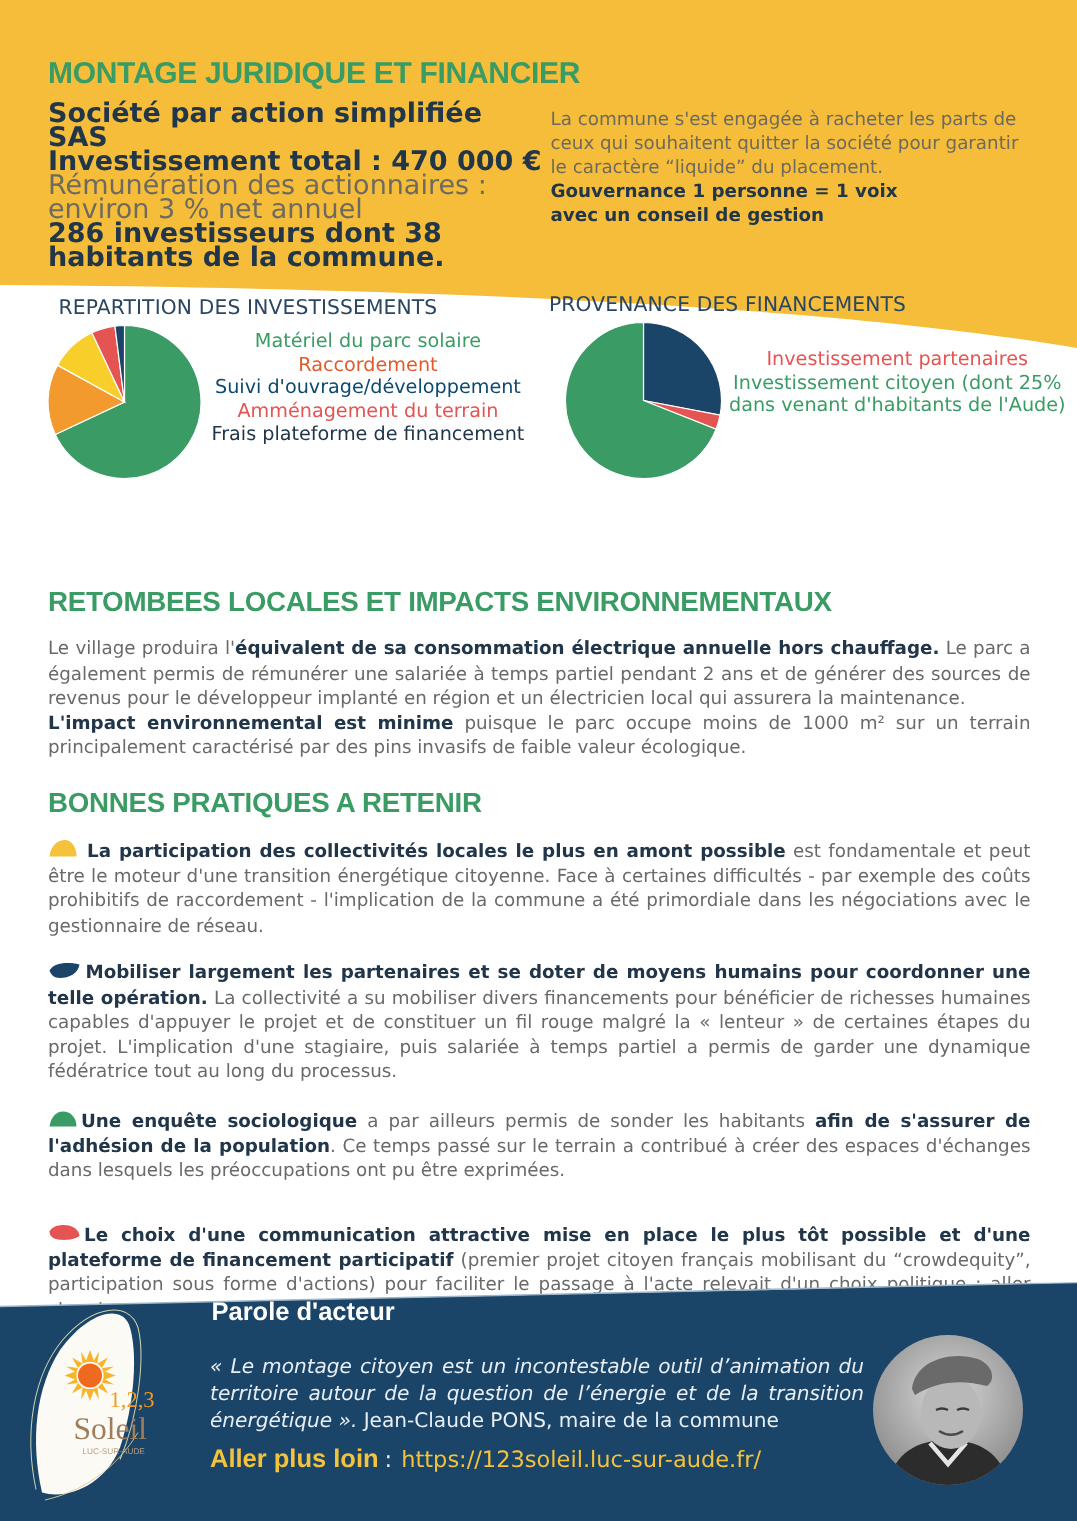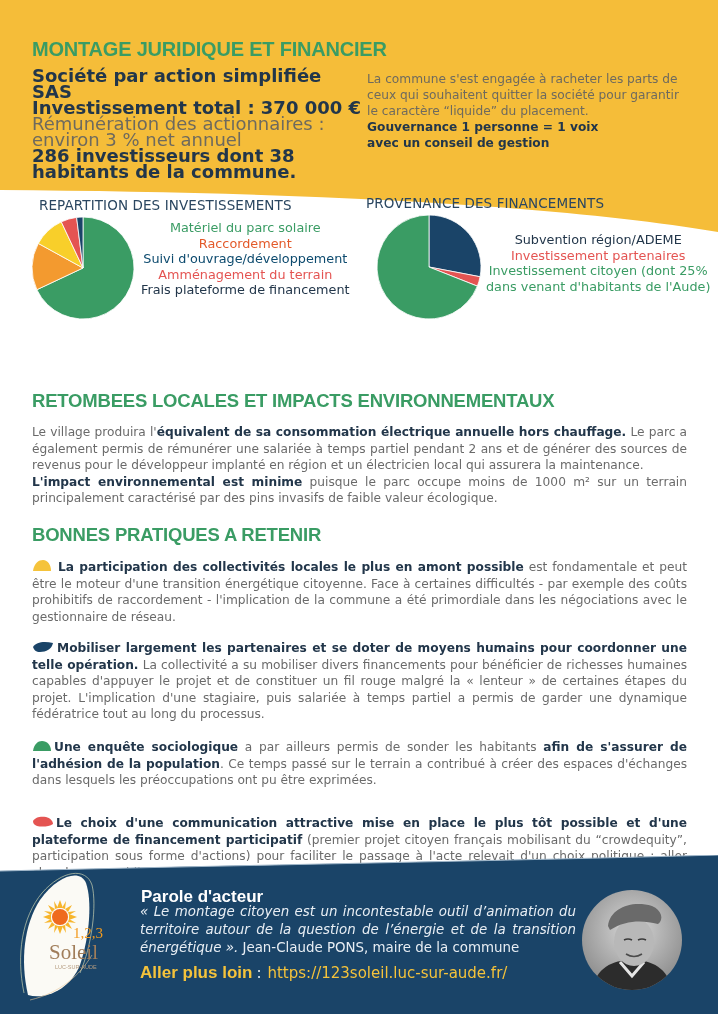--- a/index.html
+++ b/index.html
@@ -28,21 +28,21 @@
 
   
   .section { position: absolute; left: 32px; width: 655px; margin-top: 44px; }
   .para { font-size: 12.2px; line-height: 16.5px; color: #6a6a6a; text-align: justify; }
   .para b { color: #22364a; font-weight: bold; }
   .bullet-icon { display: inline-block; vertical-align: -1px; margin-right: 6px; }
 
   
   .bottom-band { position: absolute; left: 0; top: 855px; width: 718px; height: 159px; }
   .bottom-band svg.bg { position: absolute; left: 0; top: 0; }
-  .quote-title { position: absolute; left: 141px; top: 32px; font-family: "Liberation Sans", sans-serif; font-weight: bold; font-size: 17px; color: #ffffff; }
+  .quote-title { position: absolute; left: 141px; top: 10px; font-family: "Liberation Sans", sans-serif; font-weight: bold; font-size: 17px; color: #ffffff; }
   .quote-text { position: absolute; left: 140px; top: 48px; width: 436px; font-size: 13.4px; line-height: 18px; color: #e8eef4; text-align: justify; font-weight: normal; }
   .quote-text i { font-style: italic; }
   .more { position: absolute; left: 140px; top: 108px; font-size: 15px; white-space: nowrap; }
   .more-label { font-family: "Liberation Sans", sans-serif; font-weight: bold; color: #f5c33b; font-size: 17px; }
   .more-sep { color: #e8eef4; margin: 0 6px 0 4px; }
   .more-link { color: #f5c33b; text-decoration: none; }
   .logo { position: absolute; left: 0; top: 0; }
   .portrait { position: absolute; left: 582px; top: 35px; width: 100px; height: 100px; border-radius: 50%; overflow: hidden; }
 </style>
 </head>
@@ -52,21 +52,21 @@
 
   <section class="top-band">
     <svg width="718" height="232">
       <path d="M0,0 L718,0 L718,232 C560,205 300,192 0,190 Z" fill="#f5bd39"></path>
     </svg>
     <div class="top-content">
       <div class="h-green">MONTAGE JURIDIQUE ET FINANCIER</div>
       <div class="top-cols">
         <div class="top-col-left">
           <div class="bold-dark">Société par action simplifiée SAS</div>
-          <div class="bold-dark">Investissement total : 370 000 €</div>
+          <div class="bold-dark">Investissement total : 470 000 €</div>
           <div class="thin-gray">Rémunération des actionnaires : environ 3 % net annuel</div>
           <div class="bold-dark">286 investisseurs dont 38 habitants de la commune.</div>
         </div>
         <div class="top-col-right">
           <div class="thin-gray">La commune s'est engagée à racheter les parts de ceux qui souhaitent quitter la société pour garantir le caractère “liquide” du placement.</div>
           <div class="bold-dark">Gouvernance 1 personne = 1 voix</div>
           <div class="bold-dark">avec un conseil de gestion</div>
         </div>
       </div>
     </div>
@@ -98,21 +98,20 @@
       <div class="chart-title">PROVENANCE DES FINANCEMENTS</div>
     </div>
     <svg class="pie" style="left:376px; top:24px;" width="106" height="106" viewBox="-53 -53 106 106">
       <g id="pie-right" stroke="#ffffff" stroke-width="0.8">
           <path d="M0,0 L0.00,-52.00 A52,52 0 0 1 51.08,9.74 Z" fill="#1a4468"></path>
           <path d="M0,0 L51.08,9.74 A52,52 0 0 1 48.35,19.14 Z" fill="#e45452"></path>
           <path d="M0,0 L48.35,19.14 A52,52 0 1 1 -0.00,-52.00 Z" fill="#3a9c64"></path>
         </g>
     </svg>
     <div class="legend" style="left:486px; top:42px;">
-      <div style="color:#22364a">Subvention région/ADEME</div>
       <div style="color:#e45452">Investissement partenaires</div>
       <div style="color:#3a9c64">Investissement citoyen (dont 25%</div>
       <div style="color:#3a9c64">dans venant d'habitants de l'Aude)</div>
     </div>
   </section>
 
   <section class="section" style="top:346px;">
     <div class="h-green" style="font-size:18.5px;">RETOMBEES LOCALES ET IMPACTS ENVIRONNEMENTAUX</div>
     <p class="para" style="margin-top:12px;"><span>Le village produira l'</span><b>équivalent de sa consommation électrique annuelle hors chauffage.</b><span> Le parc a également permis de rémunérer une salariée à temps partiel pendant 2 ans et de générer des sources de revenus pour le développeur implanté en région et un électricien local qui assurera la maintenance.</span><br><b>L'impact environnemental est minime</b><span> puisque le parc occupe moins de 1000 m² sur un terrain principalement caractérisé par des pins invasifs de faible valeur écologique.</span></p>
   </section>

